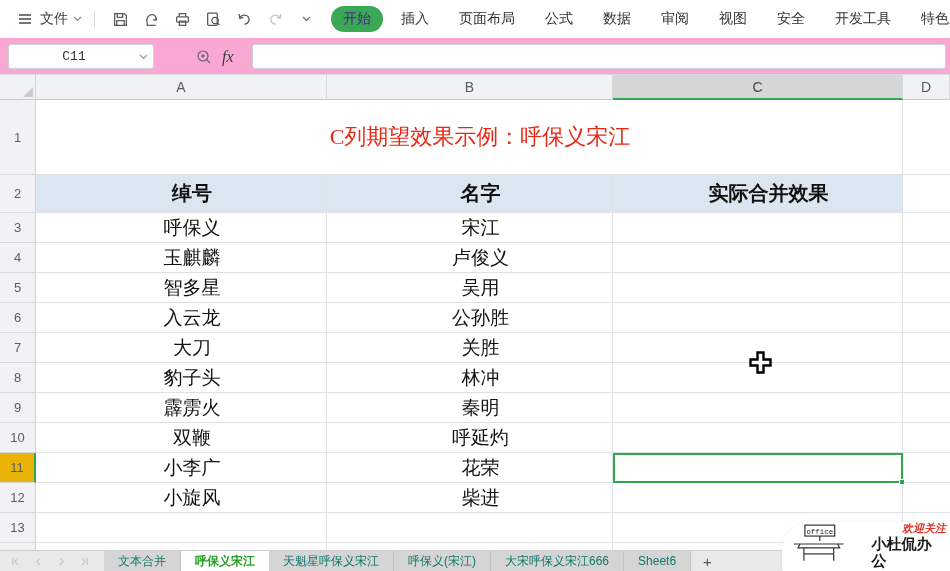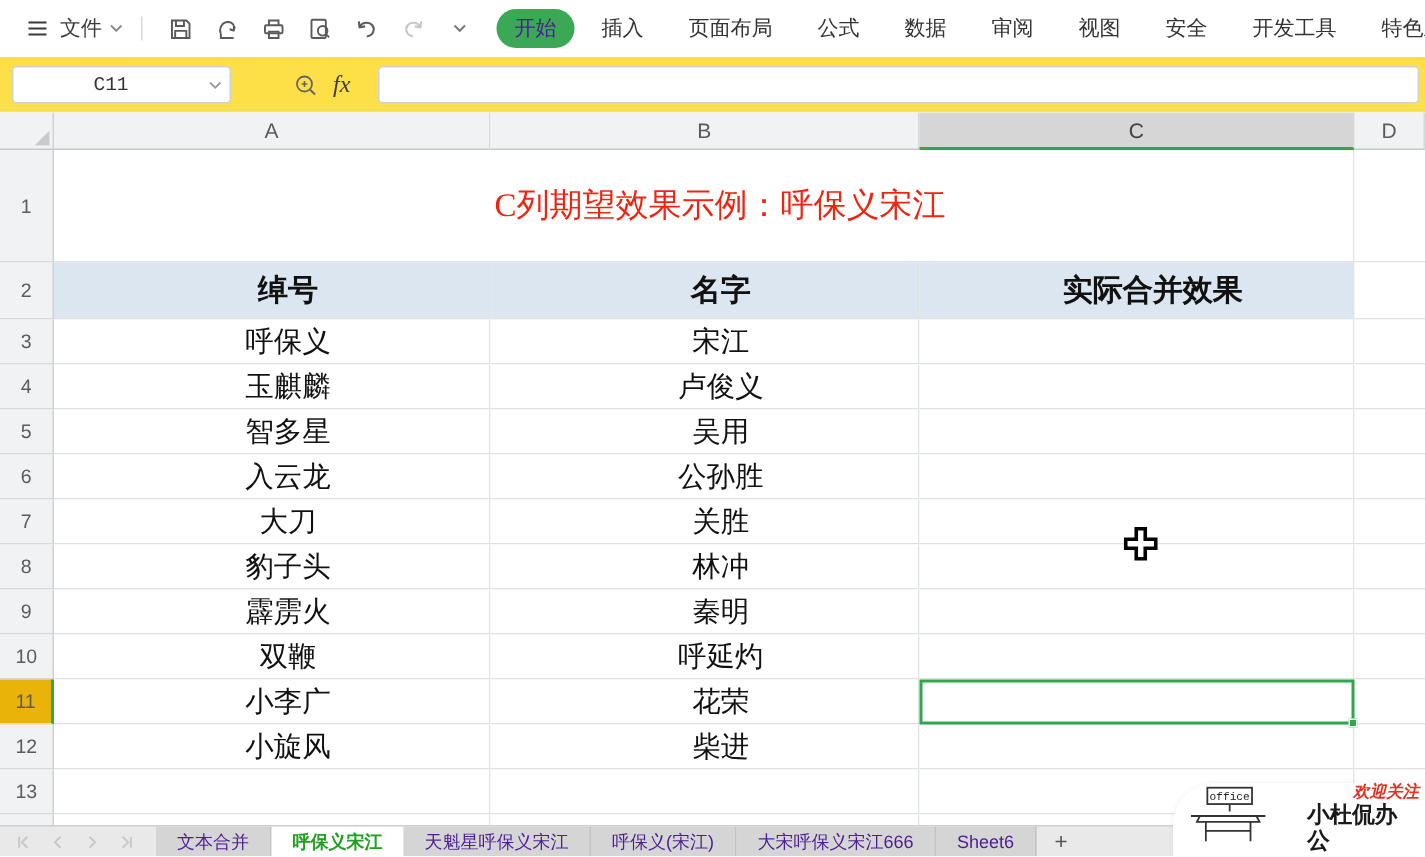--- a/index.html
+++ b/index.html
@@ -15,21 +15,21 @@
   .vsep { width:1px; height:16px; background:#d9d9d9; margin:0 10px 0 8px; }
   .qicons { display:flex; align-items:center; gap:9px; }
   .qicon { width:22px; height:22px; display:flex; align-items:center; justify-content:center; cursor:default; }
   .qicon svg { display:block; }
   #ribbon-tabs { display:flex; align-items:center; gap:6px; margin-left:14px; }
   .rtab { font-size:14px; color:#333; padding:4px 12px; border-radius:14px; cursor:default; }
   .rtab.active { background:#3aa854; color:#4c1d95; }
 
   
   #formularow { position:absolute; left:0; top:38px; width:950px; height:37px;
-                background:#fde047; border-bottom:1px solid #dadcde; }
+                background:#f9a8d4; border-bottom:1px solid #dadcde; }
   #namebox { position:absolute; left:8px; top:6px; width:146px; height:25px; background:#fff;
              border:1px solid #cfd2d4; border-radius:3px; display:flex; align-items:center; }
   #namebox .ref { flex:1; text-align:center; font-size:13px; color:#333; font-family:"Liberation Mono", monospace; }
   #namebox .caret { margin-right:5px; }
   .fxgroup { position:absolute; left:196px; top:6px; height:25px; display:flex; align-items:center; gap:10px; }
   .fx-label { font-family:"Liberation Serif", serif; font-style:italic; font-size:16px; color:#3c3c3c; }
   #formulainput { position:absolute; left:252px; top:6px; width:694px; height:25px; background:#fff;
                   border:1px solid #cfd2d4; border-radius:3px; font-size:13px; padding:0 6px;
                   font-family:"Liberation Sans", sans-serif; }
 
@@ -64,21 +64,21 @@
   #selection { position:absolute; left:613px; top:378px; width:290px; height:30px;
                border:2px solid #2fa84c; pointer-events:none; }
   #fillhandle { position:absolute; right:-4px; bottom:-4px; width:6px; height:6px;
                 background:#2fa84c; border:1px solid #fff; }
 
   
   #sheetbar { position:absolute; left:0; top:550px; width:950px; height:21px; background:#e9e9e9;
               border-top:1px solid #cfcfcf; display:flex; align-items:stretch; overflow:hidden; }
   #sheetnav { display:flex; align-items:center; gap:12px; padding:0 14px 0 10px; }
   #sheetnav svg { display:block; }
-  .stab { display:flex; align-items:center; padding:0 14px; font-size:12px; color:#4c1d95;
+  .stab { display:flex; align-items:center; padding:0 14px; font-size:12px; color:#0f766e;
           background:#d5d5d5; border-right:1px solid #c3c3c3; cursor:default; }
   .stab.active { background:#fff; color:#21a121; font-weight:bold; border-right:none; }
   #addsheet { display:flex; align-items:center; padding:0 12px; font-size:15px; color:#555; cursor:default; }
 
   
   #watermark { position:absolute; right:0; bottom:0; width:168px; height:49px; background:#fff;
                border-radius:28px 0 0 2px; z-index:40; display:flex; 
                padding-left:10px; gap:24px; box-shadow:0 0 4px rgba(0,0,0,.06); }
   .wm-text { display:flex; flex-direction:column; align-items:flex-end; line-height:1.15; padding-right:4px; }
   .wm-tagline { color:#e03428; font-size:11px; font-weight:bold; font-style:italic; }

